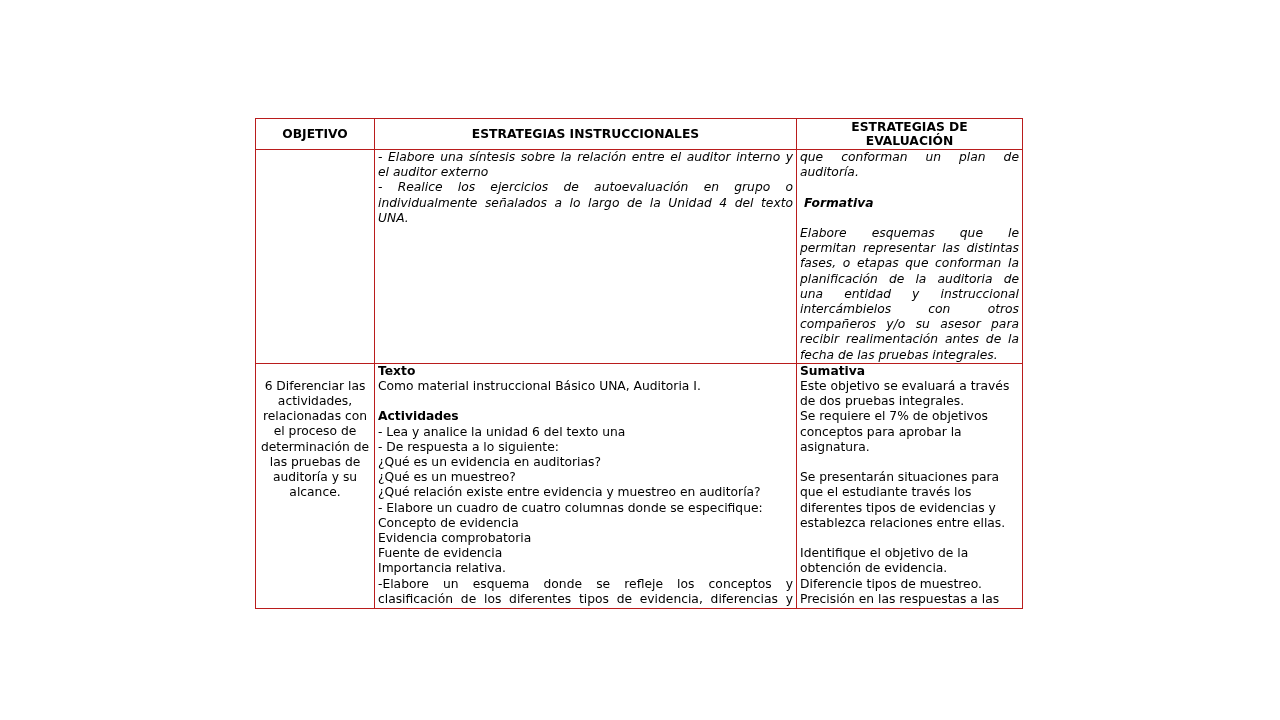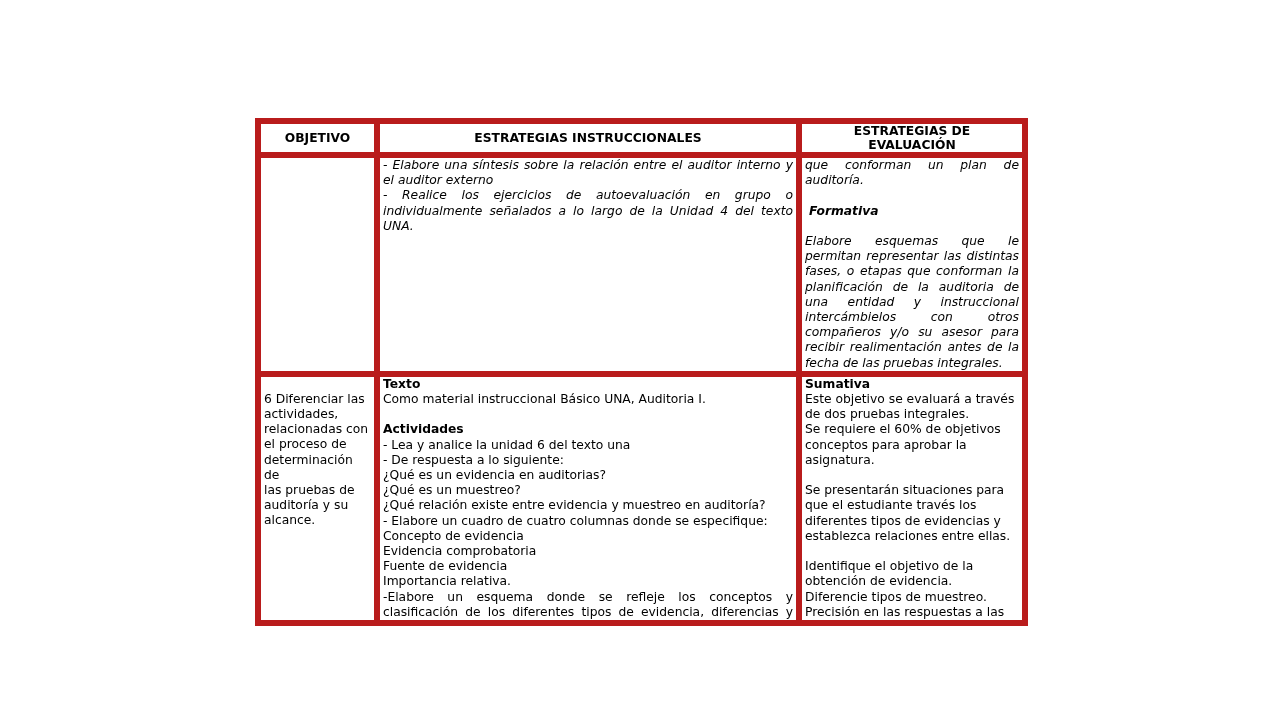--- a/index.html
+++ b/index.html
@@ -3,33 +3,33 @@
 <meta charset="utf-8">
 <style>
   html, body { margin: 0; padding: 0; background: #ffffff; }
   body { width: 1280px; height: 720px; position: relative; overflow: hidden; font-family: "DejaVu Sans", sans-serif; color: #000; }
   .tbl {
     position: absolute; left: 255px; top: 118px;
     width: 767px; height: 489px;
     border-collapse: collapse; table-layout: fixed;
     font-size: 12.3px; line-height: 15.2px;
   }
-  .tbl td, .tbl th { border: 6px solid #b91c1c; padding: 0 3px; vertical-align: top; }
+  .tbl td, .tbl th { border: 1px solid #b91c1c; padding: 0 3px; vertical-align: top; }
   .tbl th { font-weight: bold; text-align: center; vertical-align: middle; font-size: 12.3px; line-height: 14px; }
   col.c1 { width: 119px; }
   col.c2 { width: 422px; }
   col.c3 { width: 226px; }
   tr.hdr { height: 31px; }
   tr.r1 { height: 213px; font-style: italic; }
   tr.r2 { height: 245px; }
   .line { display: block; }
   .jl { display: block; text-align: justify; text-align-last: justify; }
   .blank { display: block; height: 15.2px; }
   .b { font-weight: bold; }
-  .obj { text-align: left; padding-top: 15px !important; }
+  .obj { text-align: center; padding-top: 15px !important; }
   .c3text { padding-left: 4px; }
 </style>
 </head>
 <body>
 
 <table class="tbl">
   <colgroup>
       <col class="c1">
       <col class="c2">
       <col class="c3">
@@ -97,21 +97,21 @@
       <span class="line">Evidencia  comprobatoria</span>
       <span class="line">Fuente de evidencia</span>
       <span class="line">Importancia relativa.</span>
       <span class="jl">-Elabore un esquema donde se refleje los conceptos y</span>
       <span class="jl">clasificación de los diferentes tipos de evidencia, diferencias y</span>
     </td>
     <td class="c3text">
       <span class="line b">Sumativa</span>
       <span class="line">Este objetivo se evaluará a través</span>
       <span class="line">de dos pruebas integrales.</span>
-      <span class="line">Se requiere el 60% de objetivos</span>
+      <span class="line">Se requiere el 7% de objetivos</span>
       <span class="line">conceptos para aprobar la</span>
       <span class="line">asignatura.</span>
       <span class="blank"></span>
       <span class="line">Se presentarán situaciones para</span>
       <span class="line">que el estudiante través los</span>
       <span class="line">diferentes tipos de evidencias y</span>
       <span class="line">establezca relaciones entre ellas.</span>
       <span class="blank"></span>
       <span class="line">Identifique el objetivo de la</span>
       <span class="line">obtención de evidencia.</span>

